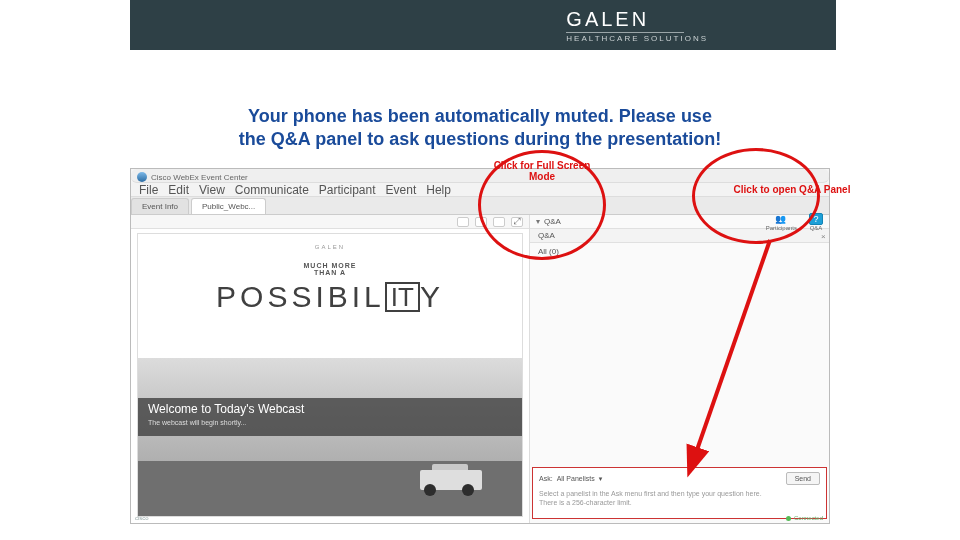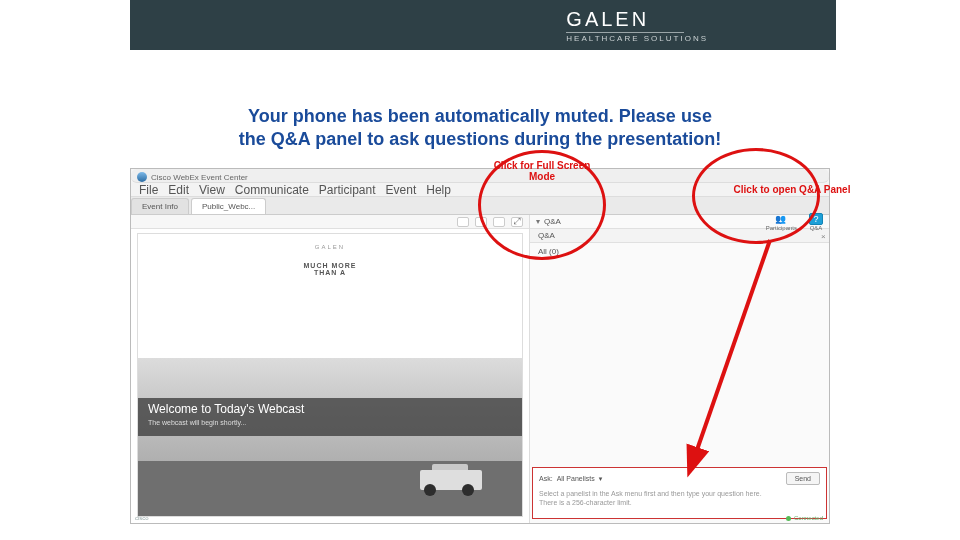--- a/index.html
+++ b/index.html
@@ -146,20 +146,25 @@
         <div class="tb-btn">
           <span class="fullscreen-icon">⤢</span>
         </div>
       </div>
       <div class="pres-slide">
         <div class="slide-inner">
           <div class="slide-top">
             <div class="slide-logo">GALEN</div>
             <div class="slide-much">MUCH MORE</div>
             <div class="slide-much" style="margin-top:0">THAN A</div>
+            <div class="slide-poss">
+              <span class="w">POSSIBIL</span>
+              <span class="box">IT</span>
+              <span class="w">Y</span>
+            </div>
           </div>
           <div class="slide-photo">
             <div class="road"></div>
             <div class="vehicle">
               <div class="top"></div>
                 <div class="body"></div>
               <div class="wheel w1"></div>
                 <div class="wheel w2"></div>
             </div>
           </div>

